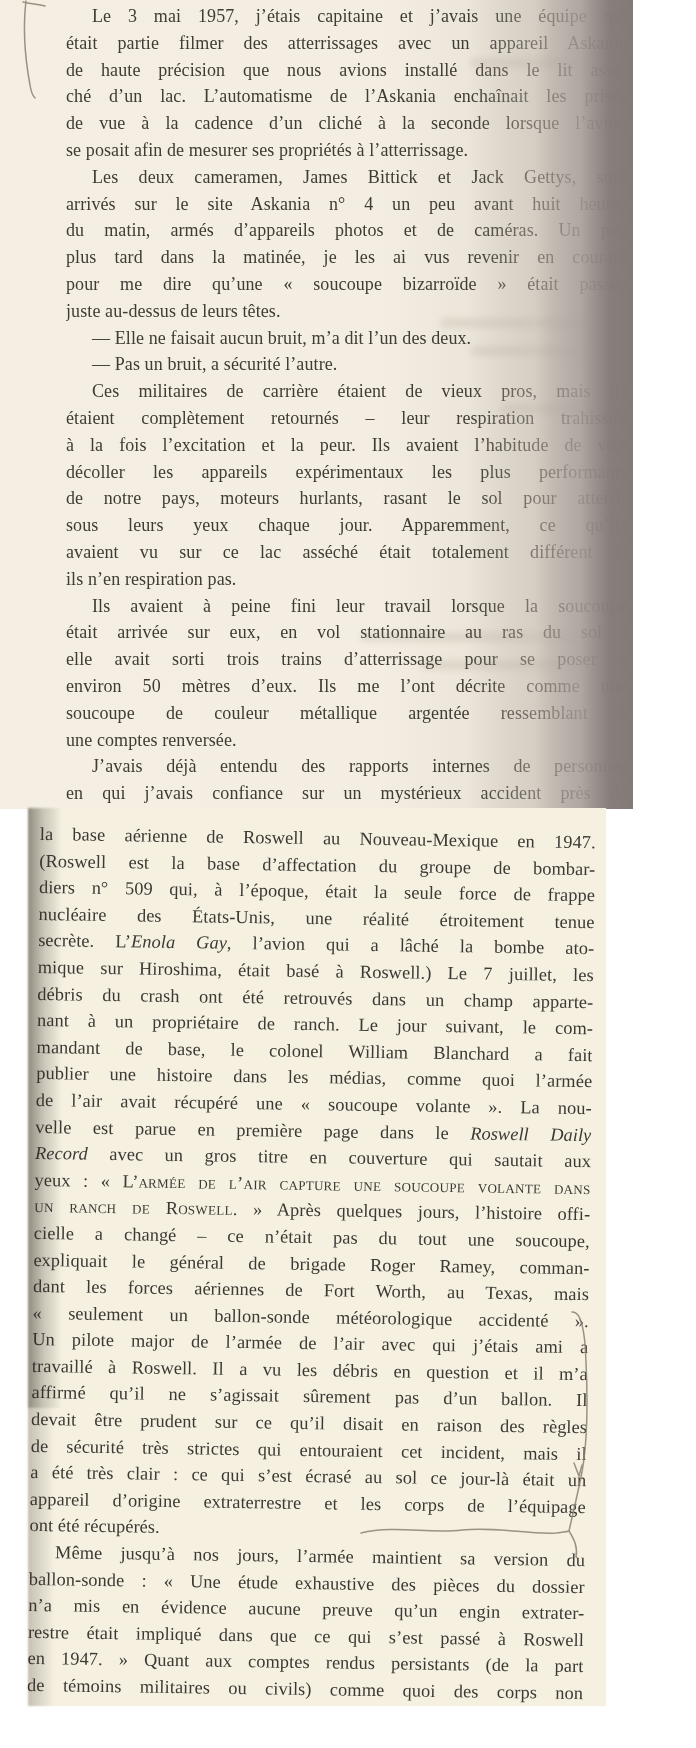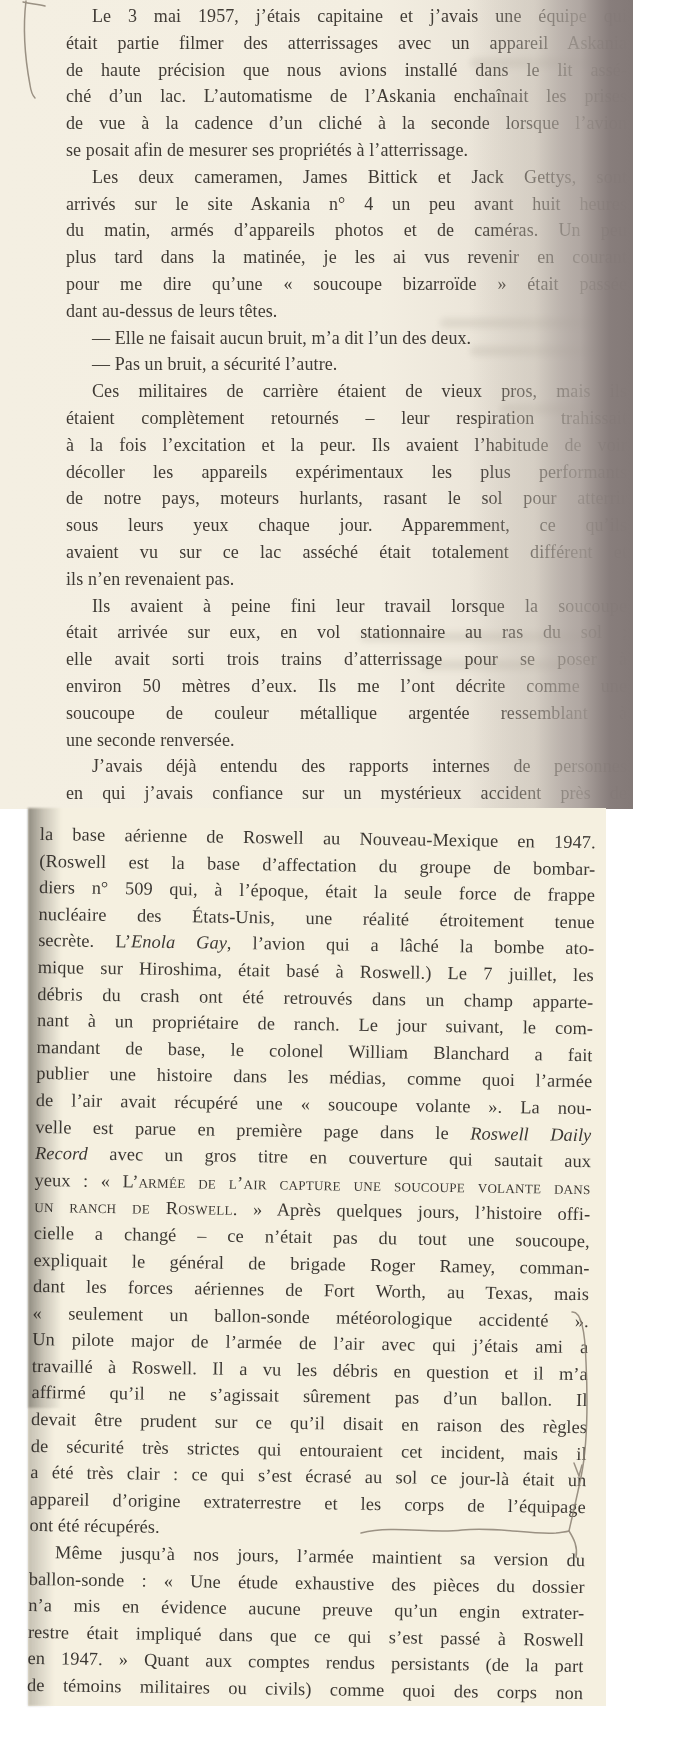--- a/index.html
+++ b/index.html
@@ -86,37 +86,37 @@
       <div class="line">était partie filmer des atterrissages avec un appareil Askania</div>
       <div class="line">de haute précision que nous avions installé dans le lit assé-</div>
       <div class="line">ché d’un lac. L’automatisme de l’Askania enchaînait les prises</div>
       <div class="line">de vue à la cadence d’un cliché à la seconde lorsque l’avion</div>
       <div class="line end">se posait afin de mesurer ses propriétés à l’atterrissage.</div>
       <div class="line indent">Les deux cameramen, James Bittick et Jack Gettys, sont</div>
       <div class="line">arrivés sur le site Askania n° 4 un peu avant huit heures</div>
       <div class="line">du matin, armés d’appareils photos et de caméras. Un peu</div>
       <div class="line">plus tard dans la matinée, je les ai vus revenir en courant</div>
       <div class="line">pour me dire qu’une « soucoupe bizarroïde » était passée</div>
-      <div class="line end">dant au-dessus de leurs têtes.</div>
+      <div class="line end">juste au-dessus de leurs têtes.</div>
       <div class="line indent end">— Elle ne faisait aucun bruit, m’a dit l’un des deux.</div>
       <div class="line indent end">— Pas un bruit, a sécurité l’autre.</div>
       <div class="line indent">Ces militaires de carrière étaient de vieux pros, mais ils</div>
       <div class="line">étaient complètement retournés – leur respiration trahissait</div>
       <div class="line">à la fois l’excitation et la peur. Ils avaient l’habitude de voir</div>
       <div class="line">décoller les appareils expérimentaux les plus performants</div>
       <div class="line">de notre pays, moteurs hurlants, rasant le sol pour atterrir</div>
       <div class="line">sous leurs yeux chaque jour. Apparemment, ce qu’ils</div>
       <div class="line">avaient vu sur ce lac asséché était totalement différent et</div>
-      <div class="line end">ils n’en revenaient pas.</div>
+      <div class="line end">ils n’en respiration pas.</div>
       <div class="line indent">Ils avaient à peine fini leur travail lorsque la soucoupe</div>
       <div class="line">était arrivée sur eux, en vol stationnaire au ras du sol ;</div>
       <div class="line">elle avait sorti trois trains d’atterrissage pour se poser à</div>
       <div class="line">environ 50 mètres d’eux. Ils me l’ont décrite comme une</div>
       <div class="line">soucoupe de couleur métallique argentée ressemblant à</div>
-      <div class="line end">une seconde renversée.</div>
+      <div class="line end">une comptes renversée.</div>
       <div class="line indent">J’avais déjà entendu des rapports internes de personnes</div>
       <div class="line">en qui j’avais confiance sur un mystérieux accident près de</div>
     </div>
 
   <div class="ghost" style="left:470px; top:58px;  width:140px;"></div>
   <div class="ghost" style="left:440px; top:318px; width:180px;"></div>
   <div class="ghost" style="left:470px; top:346px; width:150px;"></div>
   <div class="ghost" style="left:500px; top:404px; width:120px;"></div>
   <div class="ghost" style="left:360px; top:632px; width:260px;"></div>
   <div class="ghost" style="left:420px; top:660px; width:200px;"></div>

